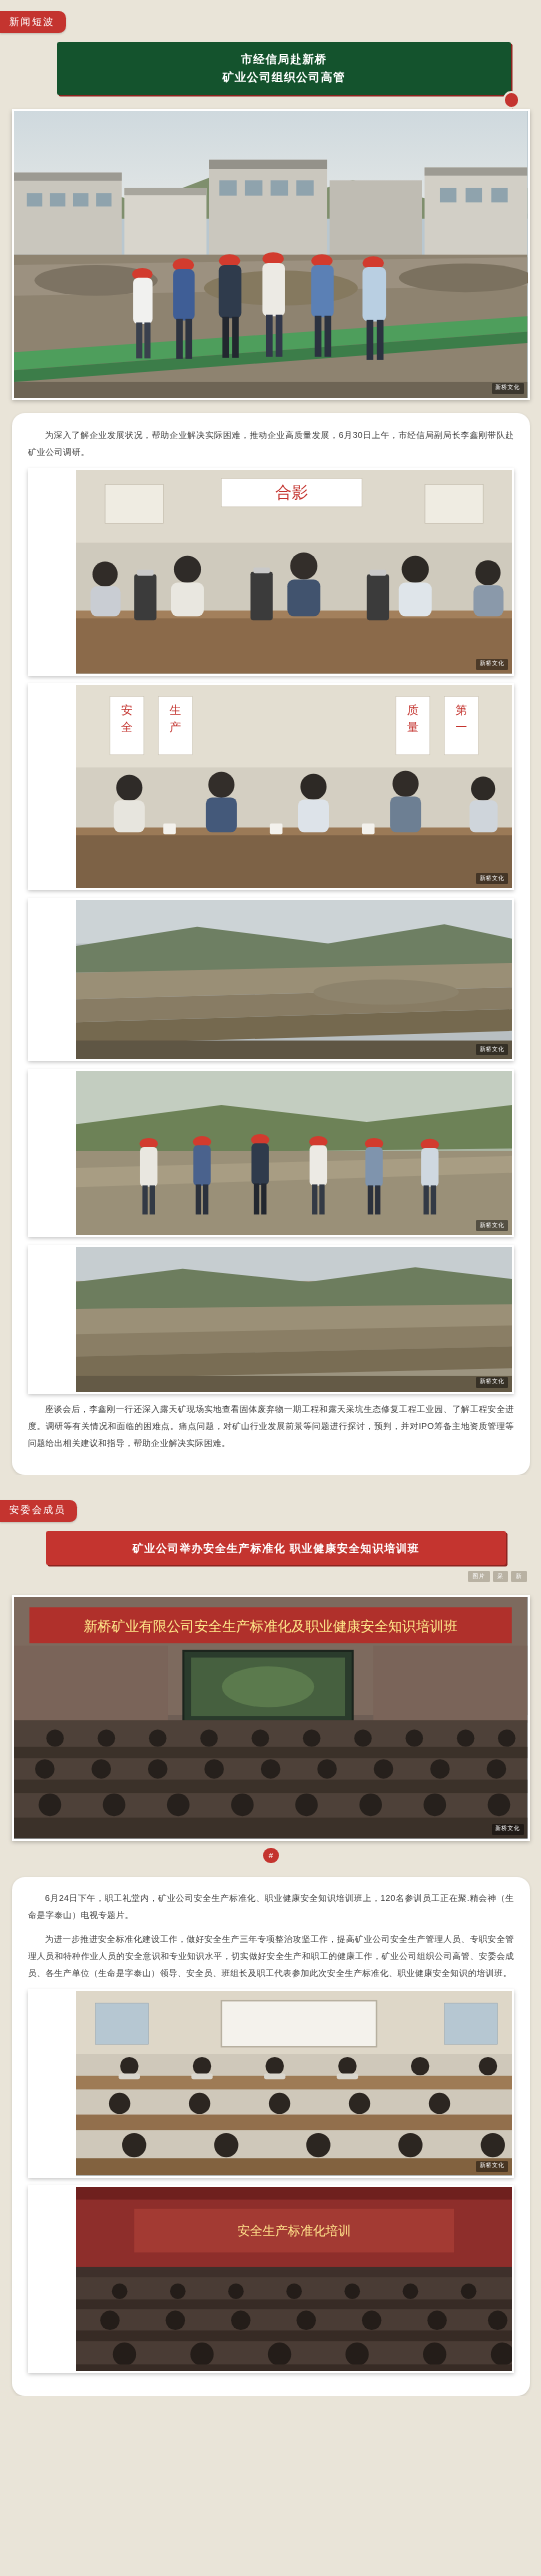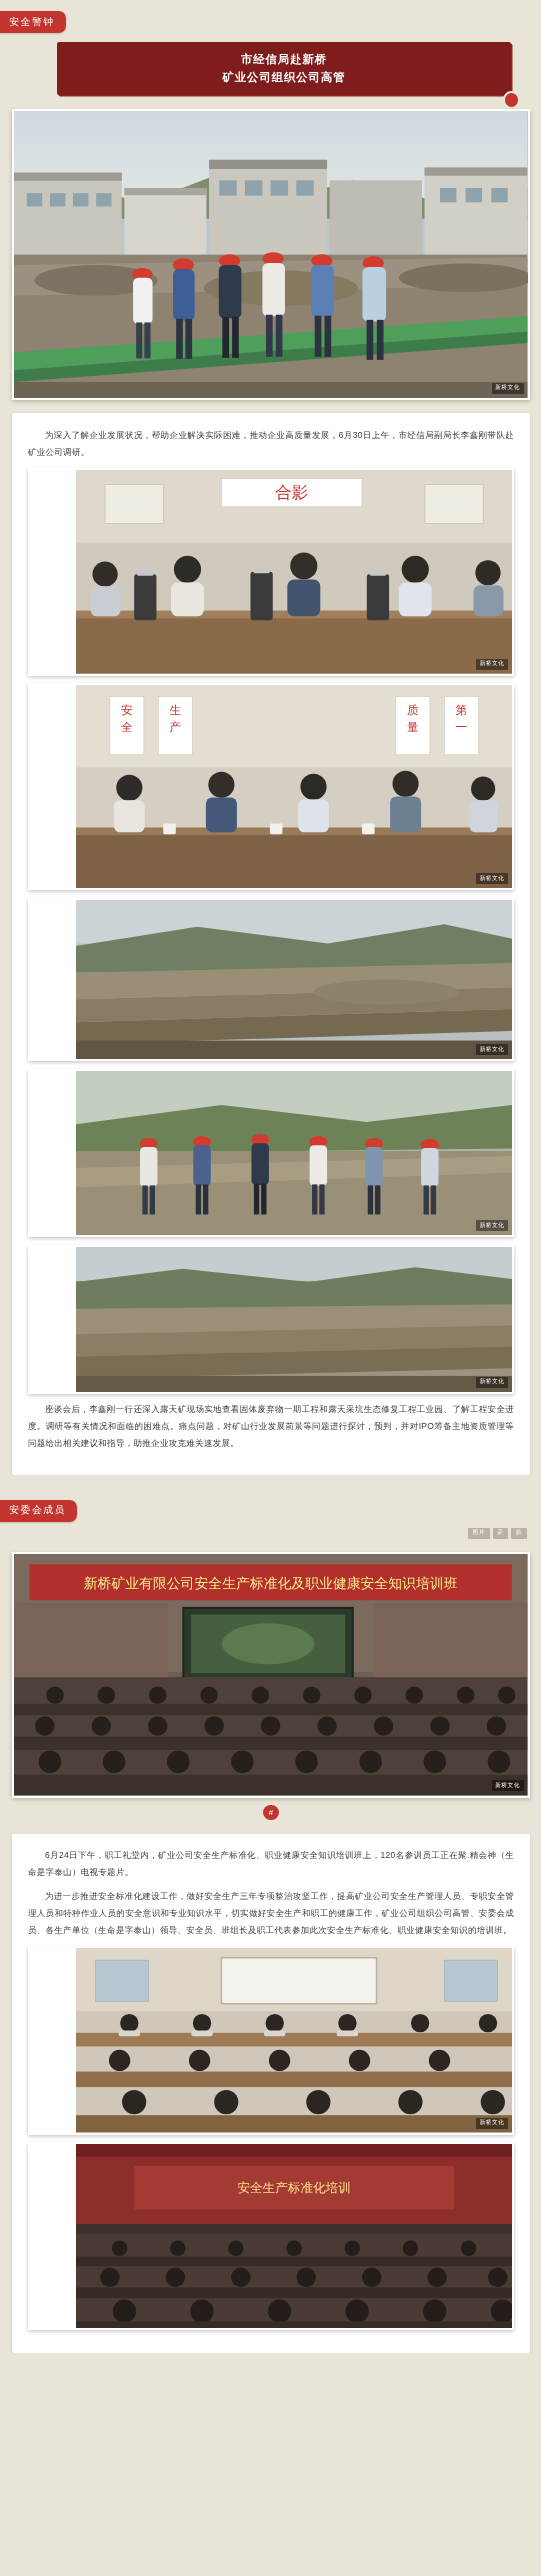--- a/index.html
+++ b/index.html
@@ -29,21 +29,21 @@
     margin: 11.3px 0 0 0;
     box-shadow: 0 1px 2.1px rgba(0,0,0,.18);
   }
 
   
   .headline-wrap {
     position: relative;
     margin: 8.2px 31px 0 57px;
   }
   .headline {
-    background: #7f1d1d;
+    background: #14532d;
     color: #fff;
     text-align: center;
     font-size: 11.3px;
     line-height: 1.65;
     letter-spacing: 1px;
     padding: 8.2px 13.4px;
     border-radius: 2.1px;
     box-shadow: 1.5px 1.5px 0 #8d2420;
     font-weight: bold;
   }
@@ -89,21 +89,21 @@
   }
 
   
   .scene { width: 100%; display: block; }
 
   
   .card {
     background: #fff;
     margin: 13.4px 12.4px 0 12.4px;
     padding: 13.4px 15.5px 15.5px 15.5px;
-    border-radius: 2px;
+    border-radius: 13px;
     box-shadow: 0 1px 3.1px rgba(0,0,0,.12);
   }
   .para {
     font-size: 8.5px;
     line-height: 2.0;
     color: #3a3a3a;
     text-align: justify;
     text-indent: 2em;
     margin: 0 0 7.2px 0;
     letter-spacing: 0.3px;
@@ -162,21 +162,21 @@
   
   svg.scene { background: #b9c7cf; }
 </style>
 </head>
 <body>
 
 <div class="page">
 
   <div>
 
-    <div class="section-tab">安全警钟</div>
+    <div class="section-tab">新闻短波</div>
 
     <div class="headline-wrap">
       <div class="headline">
         <span class="ln">市经信局赴新桥</span>
         <span class="ln">矿业公司组织公司高管</span>
       </div>
       <div class="dot-stem"></div>
       <div class="dot-marker"></div>
     </div>
 
@@ -418,30 +418,36 @@
           <rect x="0" y="0" width="900" height="70" fill="#c6cdd0"></rect>
           <path d="M0,72 L220,45 L480,72 L700,42 L900,66 L900,120 L0,128 Z" fill="#6d7d5e"></path>
           <path d="M0,128 L900,118 L900,165 L0,180 Z" fill="#9b9077"></path>
           <path d="M0,180 L900,162 L900,205 L0,226 Z" fill="#8a7e65"></path>
           <path d="M0,226 L900,205 L900,250 L0,272 Z" fill="#796d54"></path>
           <rect x="0" y="266" width="900" height="34" fill="#645a46"></rect>
         </svg>
         <div class="stamp">新桥文化</div>
       </div>
 
-      <p class="para">座谈会后，李鑫刚一行还深入露天矿现场实地查看固体废弃物一期工程和露天采坑生态修复工程工业园、了解工程安全进度。调研等有关情况和面临的困难点。痛点问题，对矿山行业发展前景等问题进行探讨，预判，并对IPO筹备主地资质管理等问题给出相关建议和指导，助推企业攻克难关速发展。</p>
+      <p class="para">座谈会后，李鑫刚一行还深入露天矿现场实地查看固体废弃物一期工程和露天采坑生态修复工程工业园、了解工程安全进度。调研等有关情况和面临的困难点。痛点问题，对矿山行业发展前景等问题进行探讨，预判，并对IPO筹备主地资质管理等问题给出相关建议和指导，帮助企业解决实际困难。</p>
     </div>
   </div>
 
   <div class="divider-band"></div>
 
   <div>
 
     <div class="section-tab">安委会成员</div>
 
+    <div class="subhead-wrap">
+      <div class="subhead">
+        <span class="ln">矿业公司举办安全生产标准化</span>
+        <span class="ln">职业健康安全知识培训班</span>
+      </div>
+    </div>
 
     <div class="credit-row">
       <span class="credit-chip">图片</span>
       <span class="credit-chip">采</span>
       <span class="credit-chip">新</span>
     </div>
 
     
     <div class="photo">
       <svg class="scene" viewBox="0 0 1000 470" preserveAspectRatio="none">

